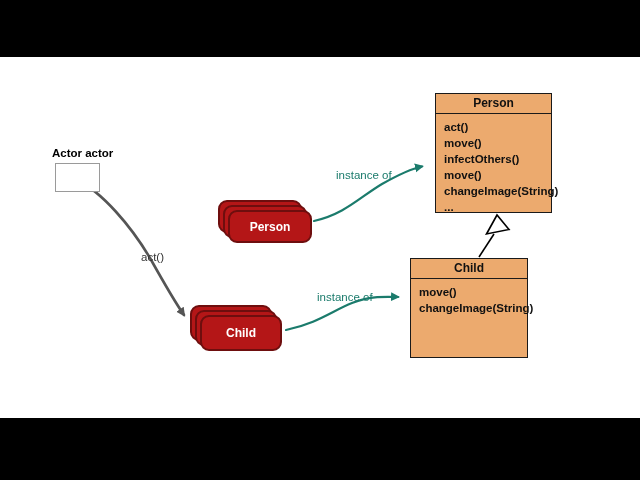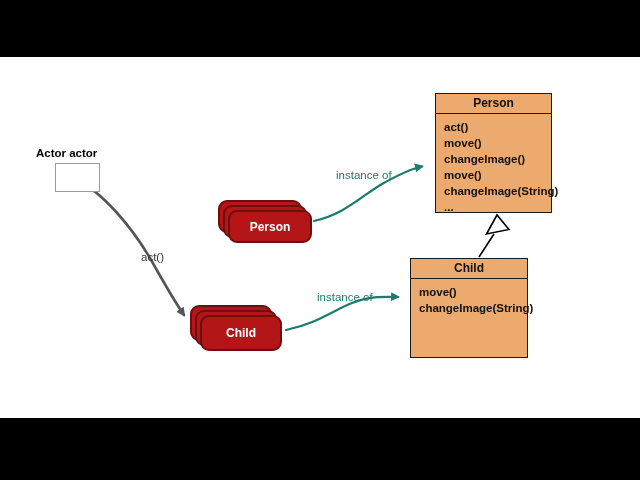--- a/index.html
+++ b/index.html
@@ -69,21 +69,21 @@
     <path d="M314,221 C345,214 360,197 382,184 C398,175 410,169 422,166.5" fill="none" stroke-width="2.2" stroke-linecap="round" marker-end="url(#mTeal)" stroke="#1b7b6c"></path>
 
     <path d="M286,330 C318,323 332,311 352,303 C370,296 386,296.5 398,297" fill="none" stroke-width="2.2" stroke-linecap="round" marker-end="url(#mTeal)" stroke="#1b7b6c"></path>
 
     <line x1="479" y1="257" x2="494" y2="234" stroke="#000" stroke-width="1.6"></line>
     <polygon points="497,215 486.5,234 509,229.5" fill="#fff" stroke="#000" stroke-width="1.6"></polygon>
 
     <path d="M426,312 l0,13.5 l3.1,-2.7 l2.3,5.1 l2.5,-1.1 l-2.3,-5 l4.7,-0.4 z" fill="#111" stroke="#fff" stroke-width="0.9"></path>
   </svg>
 
-  <div class="actor-label" style="left:36px;top:147px;">Actor actor</div>
+  <div class="actor-label" style="left:52px;top:147px;">Actor actor</div>
   <div class="actor-box" style="left:55px;top:163px;"></div>
   <div class="lbl gray" style="left:141px;top:251px;">act()</div>
 
   <div class="lbl teal" style="left:336px;top:169px;">instance of</div>
   <div class="lbl teal" style="left:317px;top:291px;">instance of</div>
 
   <div class="stack" style="left:218px;top:200px;width:94px;height:43px;">
     <div class="card" style="left:0;top:0;width:84px;height:33px;"></div>
     <div class="card" style="left:5px;top:5px;width:84px;height:33px;"></div>
     <div class="card front" style="left:10px;top:10px;width:84px;height:33px;">
@@ -97,21 +97,21 @@
     <div class="card front" style="left:10px;top:10px;width:82px;height:36px;">
       <span>Child</span>
     </div>
   </div>
 
   <div class="classbox" style="left:435px;top:93px;width:117px;height:120px;">
     <div class="classbox-header">Person</div>
     <div class="classbox-body">
       <div class="method">act()</div>
       <div class="method">move()</div>
-      <div class="method">changeImage()</div>
+      <div class="method">infectOthers()</div>
       <div class="method">move()</div>
       <div class="method">changeImage(String)</div>
       <div class="method">...</div>
     </div>
   </div>
 
   <div class="classbox" style="left:410px;top:258px;width:118px;height:100px;">
     <div class="classbox-header">Child</div>
     <div class="classbox-body">
       <div class="method">move()</div>

